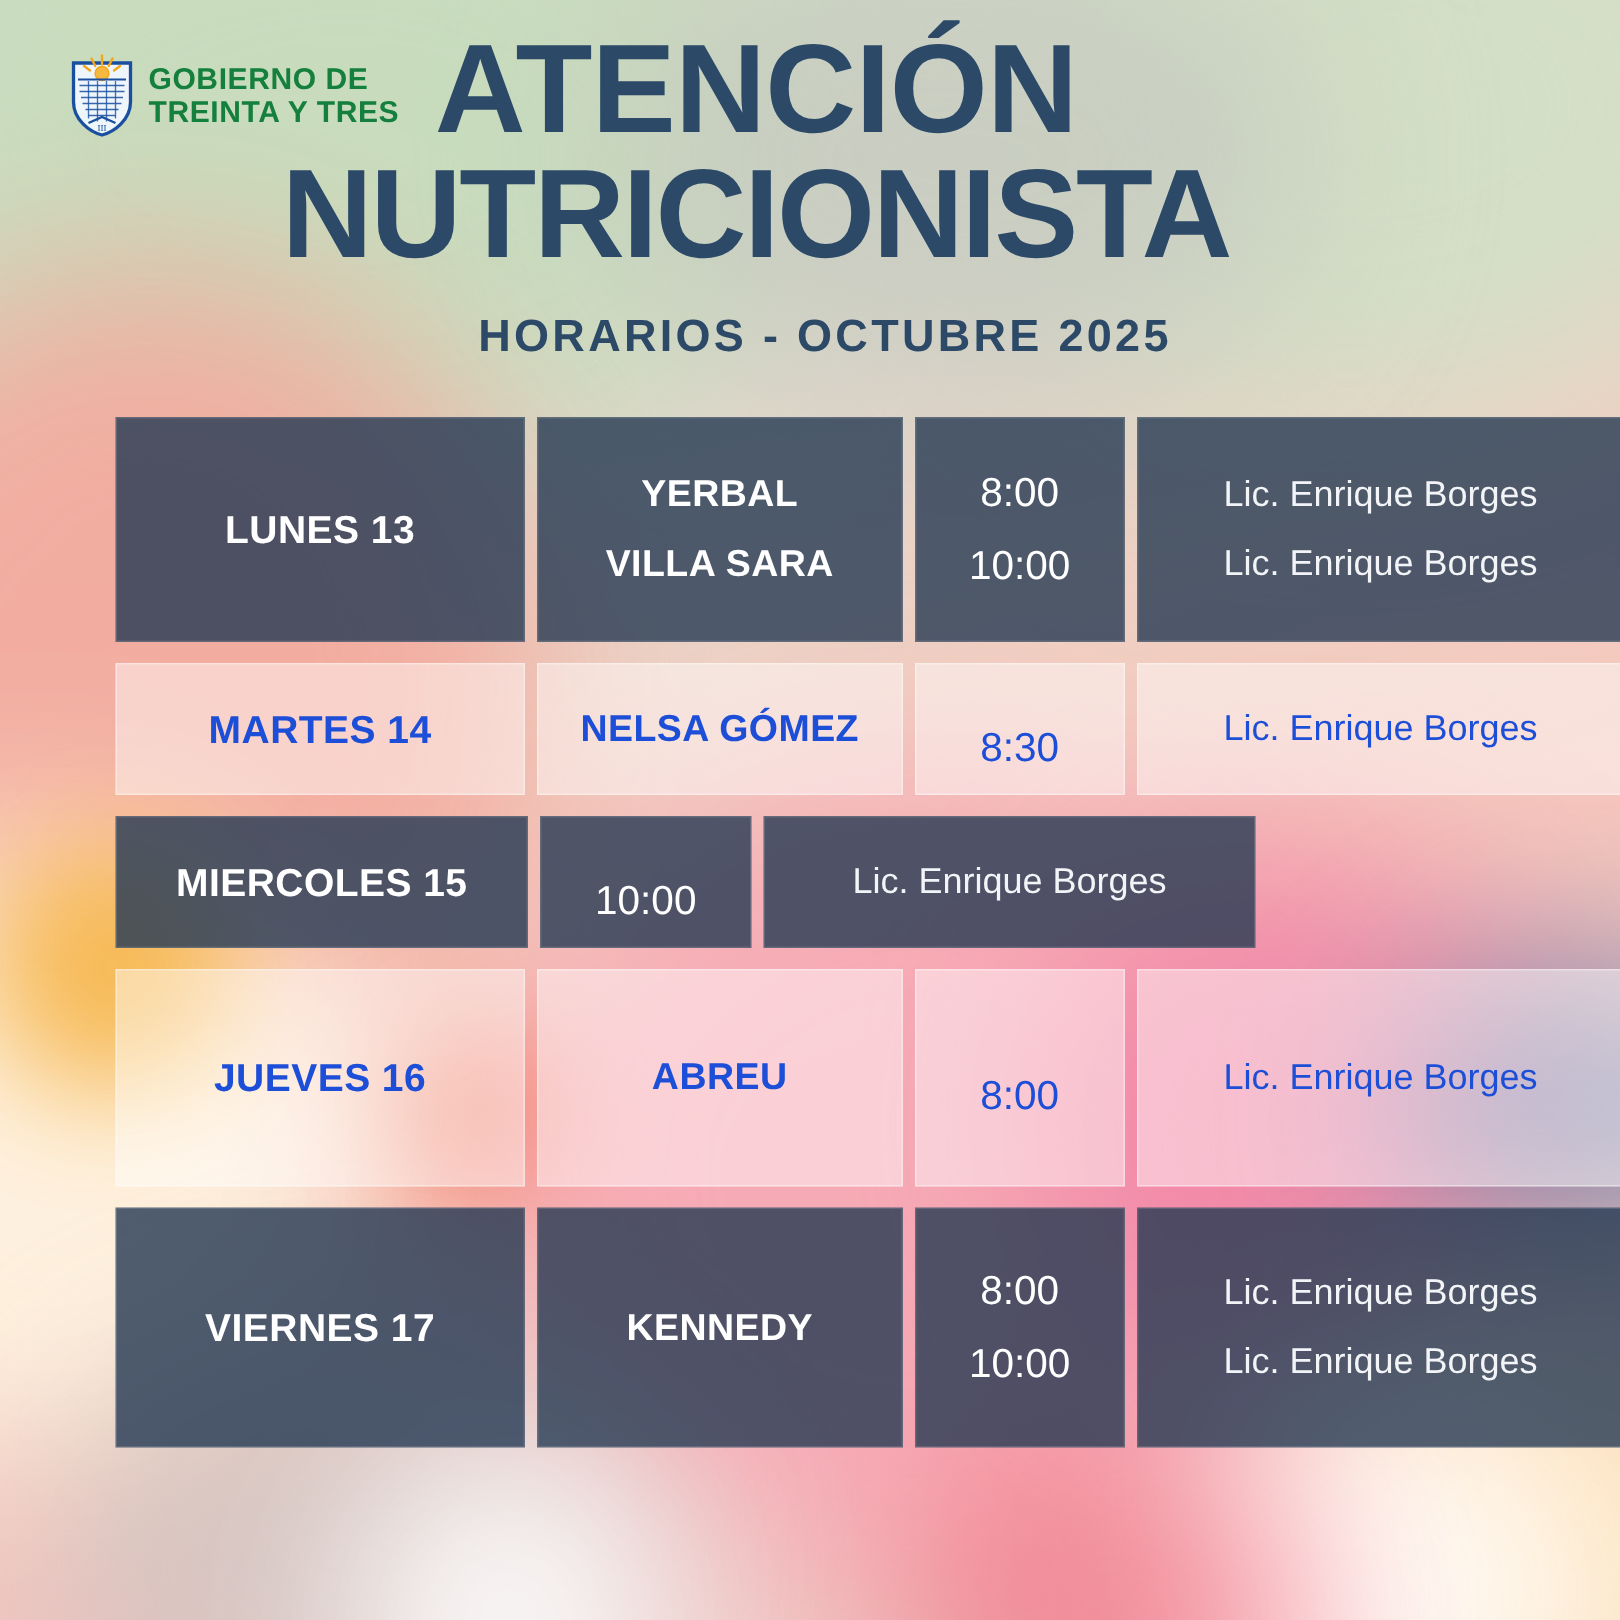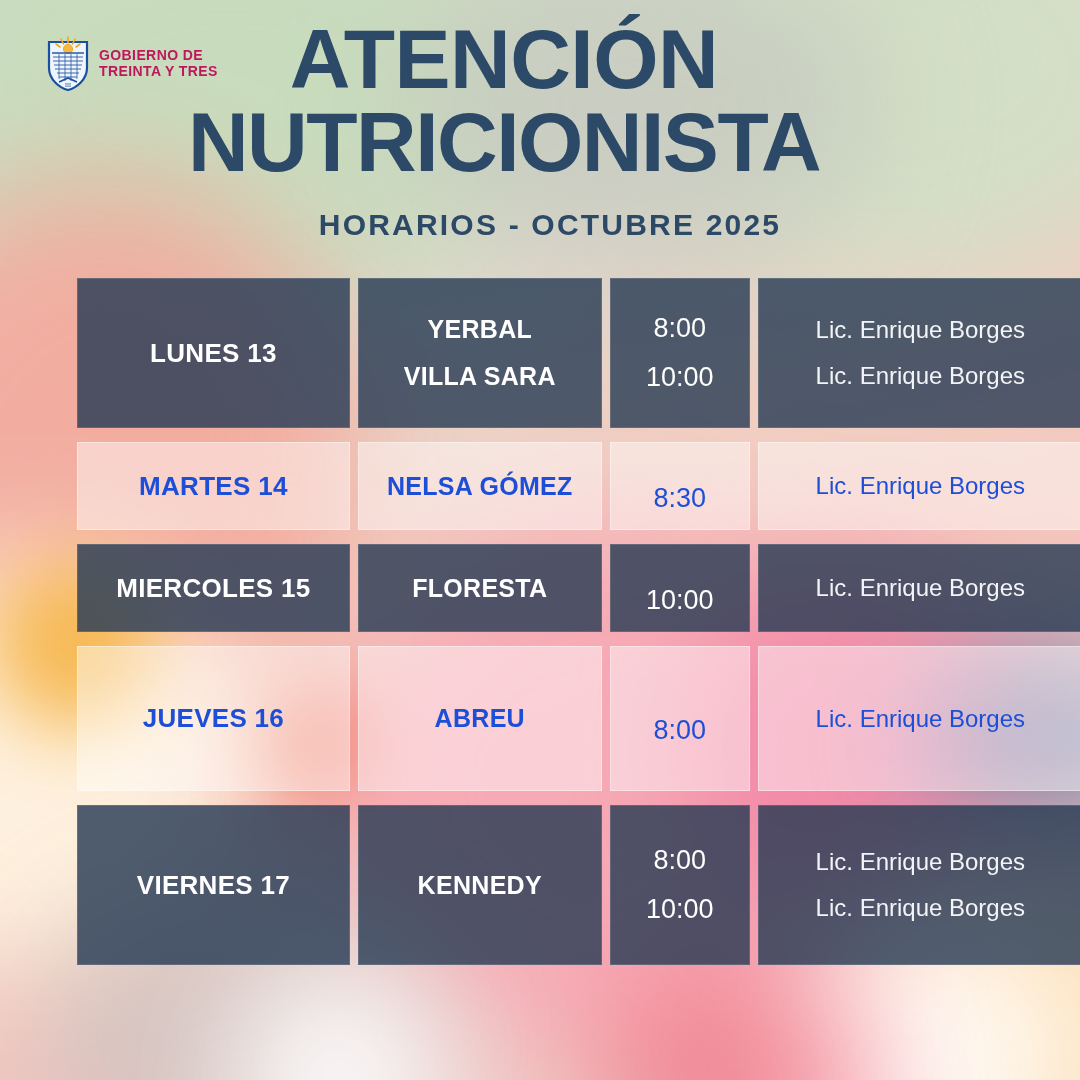--- a/index.html
+++ b/index.html
@@ -18,21 +18,21 @@
     background:
       linear-gradient(160deg,#cfddc4 0%, #d5dfc9 16%, #e2d9cd 30%, #f0cfc2 46%, #f6c7bd 62%, #f4c3c0 78%, #e8cfc8 100%);
   }
 
   
   #header{position:absolute;left:0;top:0;width:1080px;height:270px;}
 
   #logo{position:absolute;left:46px;top:36px;display:flex;align-items:center;gap:9px;}
   #shield{width:44px;height:56px;flex:0 0 auto;}
   #logo-text{
-    color:#be185d;font-weight:bold;font-size:14px;line-height:1.12;
+    color:#15803d;font-weight:bold;font-size:20px;line-height:1.12;
     letter-spacing:.4px;white-space:pre-line;
   }
 
   #title{
     position:absolute;left:0;top:18px;width:968px;text-align:center;
     color:#2c4a68;font-weight:bold;font-size:84px;line-height:.99;
     letter-spacing:-.5px;
     padding-left:40px;box-sizing:border-box;
   }
   #title .l2{letter-spacing:-1.5px;}
@@ -176,23 +176,20 @@
     </div>
     <div class="cell c-prof h-std">
       <span class="txt prof">Lic. Enrique Borges</span>
     </div>
   </div>
 
   <div class="row dark">
     <div class="cell c-day h-std">
       <span class="txt day">MIERCOLES 15</span>
     </div>
-    <div class="cell c-place h-std">
-      <span class="txt place">FLORESTA</span>
-    </div>
     <div class="cell c-time h-std">
       <span class="txt time">10:00</span>
     </div>
     <div class="cell c-prof h-std">
       <span class="txt prof">Lic. Enrique Borges</span>
     </div>
   </div>
 
   <div class="row light">
     <div class="cell c-day h-mid">

